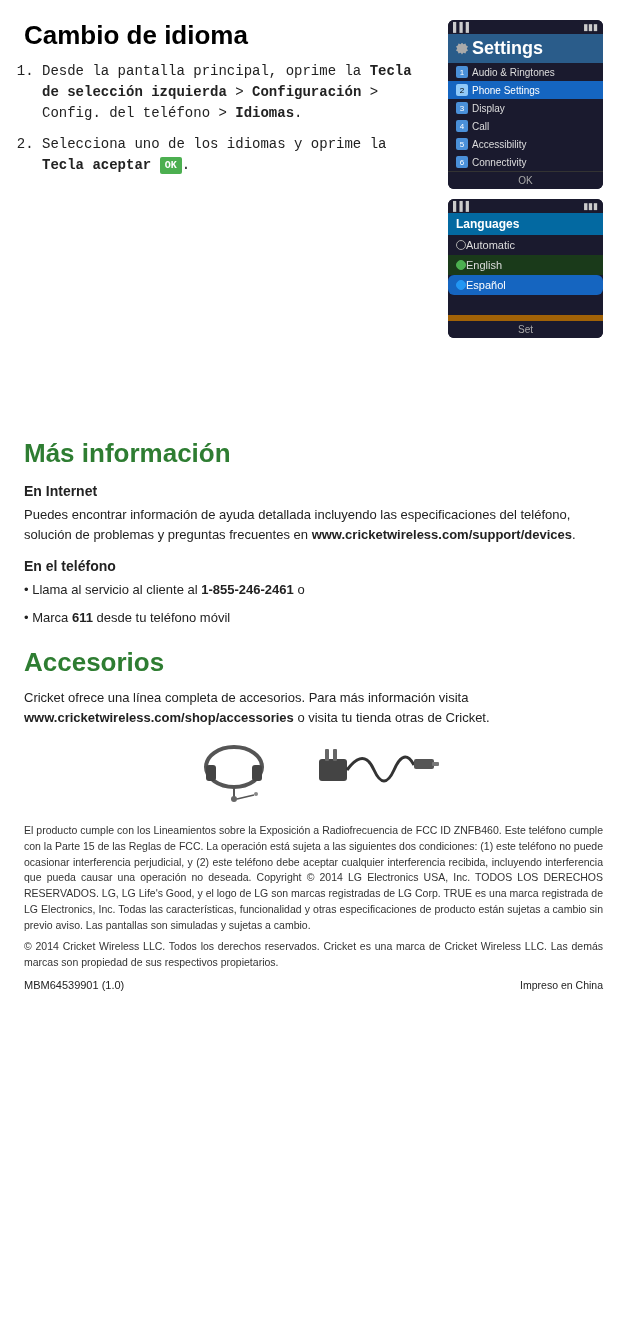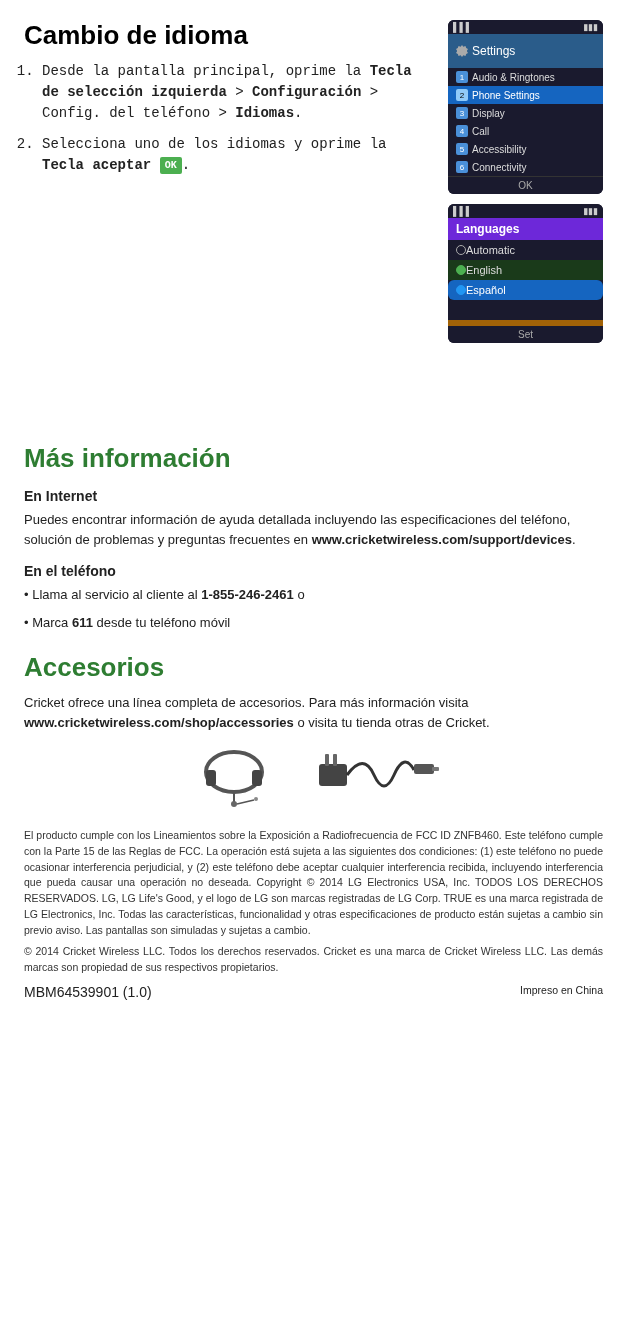--- a/index.html
+++ b/index.html
@@ -45,23 +45,23 @@
       justify-content: space-between;
       align-items: center;
       padding: 2px 5px;
       background: #1a1a2e;
       color: #ccc;
       font-size: 9px;
     }
     .phone-title-bar {
       background: #2a5c8a;
       color: white;
-      padding: 10px 8px;
-      font-size: 12px;
-      font-weight: normal;
+      padding: 4px 8px;
+      font-size: 18px;
+      font-weight: bold;
       display: flex;
       align-items: center;
       gap: 4px;
     }
     .gear-icon-small {
       width: 12px; height: 12px;
       display: inline-block;
       background: #aaa;
       clip-path: polygon(50% 0%, 61% 15%, 79% 9%, 85% 26%, 100% 34%, 90% 50%, 100% 66%, 85% 74%, 79% 91%, 61% 85%, 50% 100%, 39% 85%, 21% 91%, 15% 74%, 0% 66%, 10% 50%, 0% 34%, 15% 26%, 21% 9%, 39% 15%);
     }
@@ -91,21 +91,21 @@
       background: #1a1a2e;
       color: #aaa;
       text-align: center;
       padding: 3px;
       font-size: 10px;
       border-top: 1px solid #333;
     }
 
     
     .lang-title-bar {
-      background: #6d28d9;
+      background: #0369a1;
       color: white;
       padding: 4px 8px;
       font-size: 12px;
       font-weight: bold;
     }
     .lang-item {
       display: flex;
       align-items: center;
       padding: 4px 8px;
       color: #ddd;
@@ -145,21 +145,21 @@
     .accesorios p { font-size: 13px; line-height: 1.5; margin-bottom: 10px; }
     .accessory-images { display: flex; gap: 30px; justify-content: center; margin: 10px 0 16px; }
 
     
     .headset-img { width: 100px; height: 70px; }
     .cable-img { width: 130px; height: 70px; }
 
     
     .legal { font-size: 10.5px; line-height: 1.5; color: #333; margin-top: 10px; text-align: justify; }
     .footer-line { display: flex; justify-content: space-between; margin-top: 8px; font-size: 10.5px; }
-    .mbm-id { font-size: 14px; }
+    .mbm-id { font-size: 11px; }
   </style>
 </head>
 <body>
 
 <div class="section-cambio">
   <div class="section-cambio-text">
     <h1>Cambio de idioma</h1>
     <ol>
       <li>
         <span>Desde la pantalla principal, oprime la </span><strong>Tecla de selección izquierda</strong><span> &gt; </span><strong>Configuración</strong><span> &gt; Config. del teléfono &gt; </span><strong>Idiomas</strong><span>.</span>

